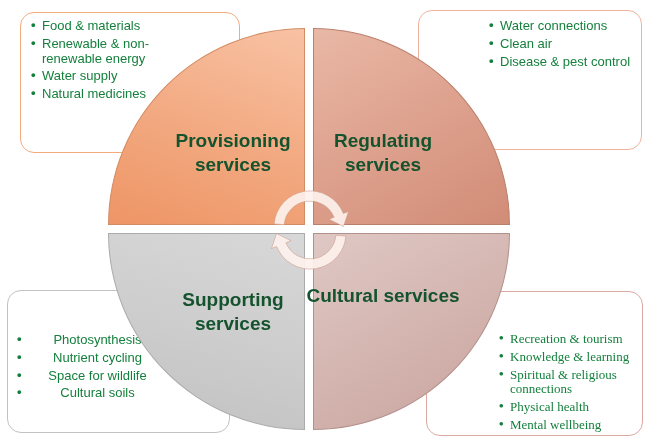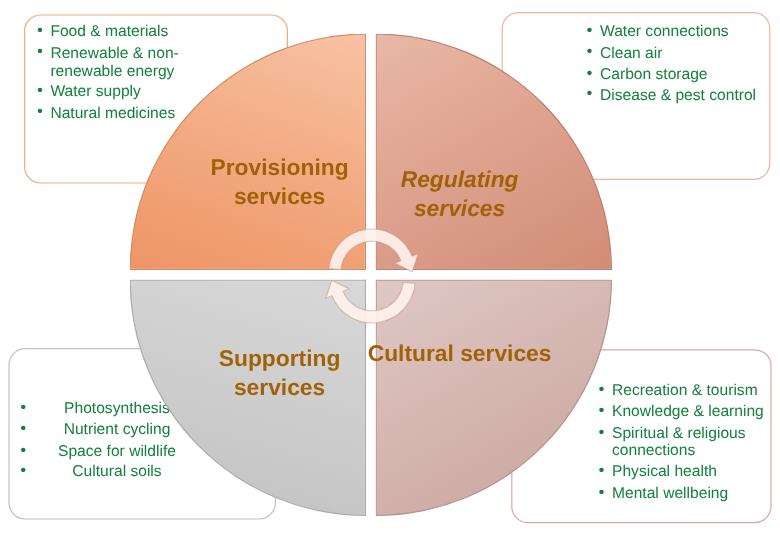--- a/index.html
+++ b/index.html
@@ -19,43 +19,43 @@
   }
   .note-box ul li::before{
     content:"\2022";position:absolute;left:0;top:-1px;font-weight:bold;
   }
   .box-tl{left:20px;top:12px;width:220px;height:141px;border:1.5px solid #f2ab7c;padding:6px 0 0 10px;}
   .box-tl ul{width:150px;}
   .box-tr{left:418px;top:10px;width:224px;height:140px;border:1.5px solid #f1b29d;padding:8px 0 0 70px;}
   .box-tr ul{width:158px;}
   .box-bl{left:7px;top:290px;width:223px;height:143px;border:1.5px solid #c2c2c2;padding:42px 0 0 9px;text-align:center;}
   .box-bl ul{width:150px;}
-  .box-br{left:426px;top:291px;width:217px;height:145px;border:1.5px solid #dba8a1;padding:26px 0 0 72px;}
+  .box-br{left:426px;top:291px;width:217px;height:145px;border:1.5px solid #dba8a1;padding:40px 0 0 72px;font-family:Liberation Serif, serif;}
   .box-br ul{width:158px;}
   
   .wedge{position:absolute;width:197px;height:197px;box-sizing:border-box;}
   .wedge-tl{left:108px;top:28px;border-radius:197px 0 0 0;
     background:linear-gradient(200deg,#f8c2a4 0%,#f2a87f 55%,#ee9566 100%);
     border:1px solid #d28c63;}
   .wedge-tr{left:313px;top:28px;border-radius:0 197px 0 0;
     background:linear-gradient(150deg,#e9b8a6 0%,#dc9f8b 55%,#d18c77 100%);
     border:1px solid #b97f6b;}
   .wedge-bl{left:108px;top:233px;border-radius:0 0 0 197px;
     background:linear-gradient(195deg,#d9d8d9 0%,#cecdce 50%,#c2c1c2 100%);
     border:1px solid #ababab;}
   .wedge-br{left:313px;top:233px;border-radius:0 0 197px 0;
     background:linear-gradient(150deg,#dfc8c4 0%,#d4b5b0 50%,#c9a29c 100%);
     border:1px solid #b2908b;}
   
   .qlabel{
-    position:absolute;width:162px;text-align:center;color:#a16207;
+    position:absolute;width:162px;text-align:center;color:#14532d;
     font-size:19px;line-height:24px;font-weight:600;
   }
   .qlabel-provisioning{left:152px;top:129px;}
-  .qlabel-regulating{left:302px;top:139px;font-style:italic;}
+  .qlabel-regulating{left:302px;top:129px;}
   .qlabel-supporting{left:152px;top:288px;}
   .qlabel-cultural{left:302px;top:284px;}
   
   .cycle-svg{position:absolute;left:250px;top:170px;width:120px;height:120px;}
 </style>
 </head>
 <body>
 
 <div class="stage">
 
@@ -64,21 +64,20 @@
         <li>Food &amp; materials</li>
         <li>Renewable &amp; non-renewable energy</li>
         <li>Water supply</li>
         <li>Natural medicines</li>
       </ul>
   </div>
   <div class="note-box box-tr">
     <ul>
         <li>Water connections</li>
         <li>Clean air</li>
-        <li>Carbon storage</li>
         <li>Disease &amp; pest control</li>
       </ul>
   </div>
   <div class="note-box box-bl">
     <ul>
         <li>Photosynthesis</li>
         <li>Nutrient cycling</li>
         <li>Space for wildlife</li>
         <li>Cultural soils</li>
       </ul>

